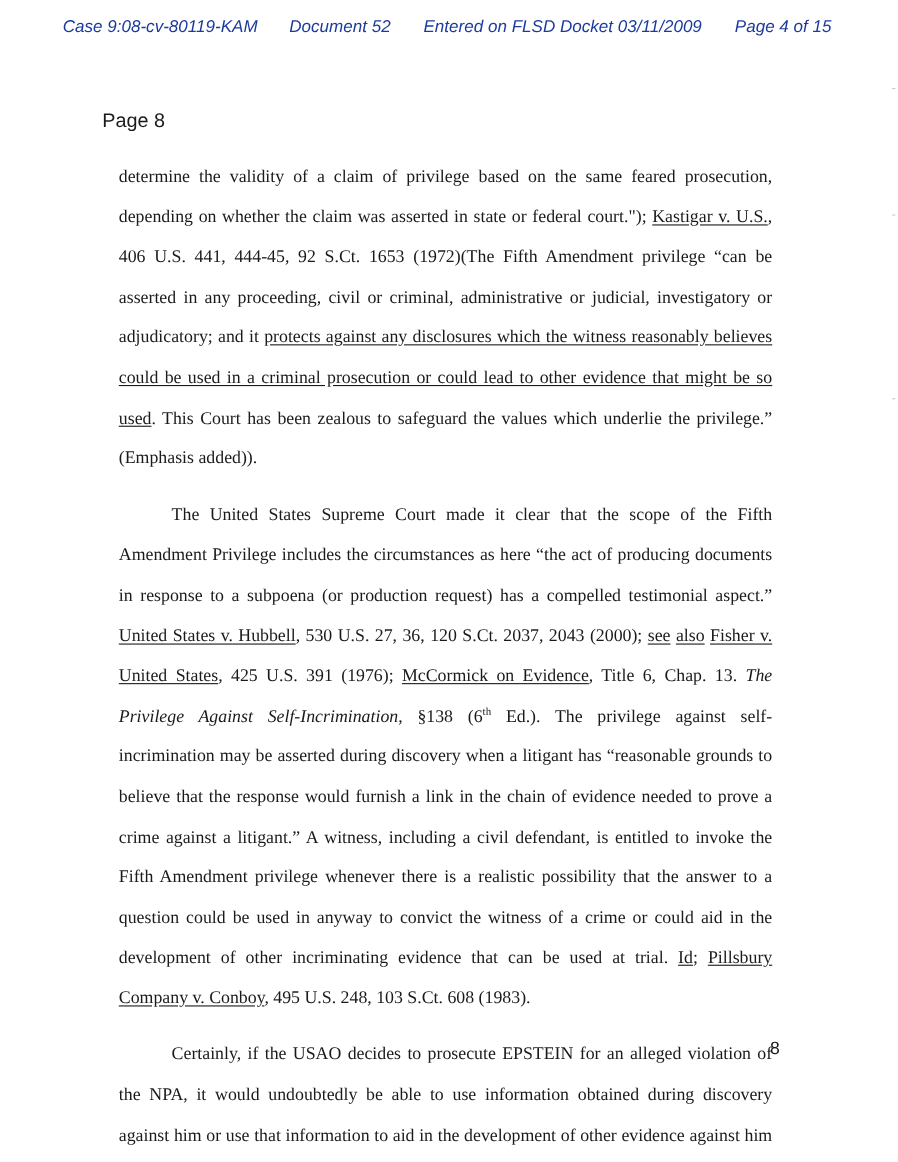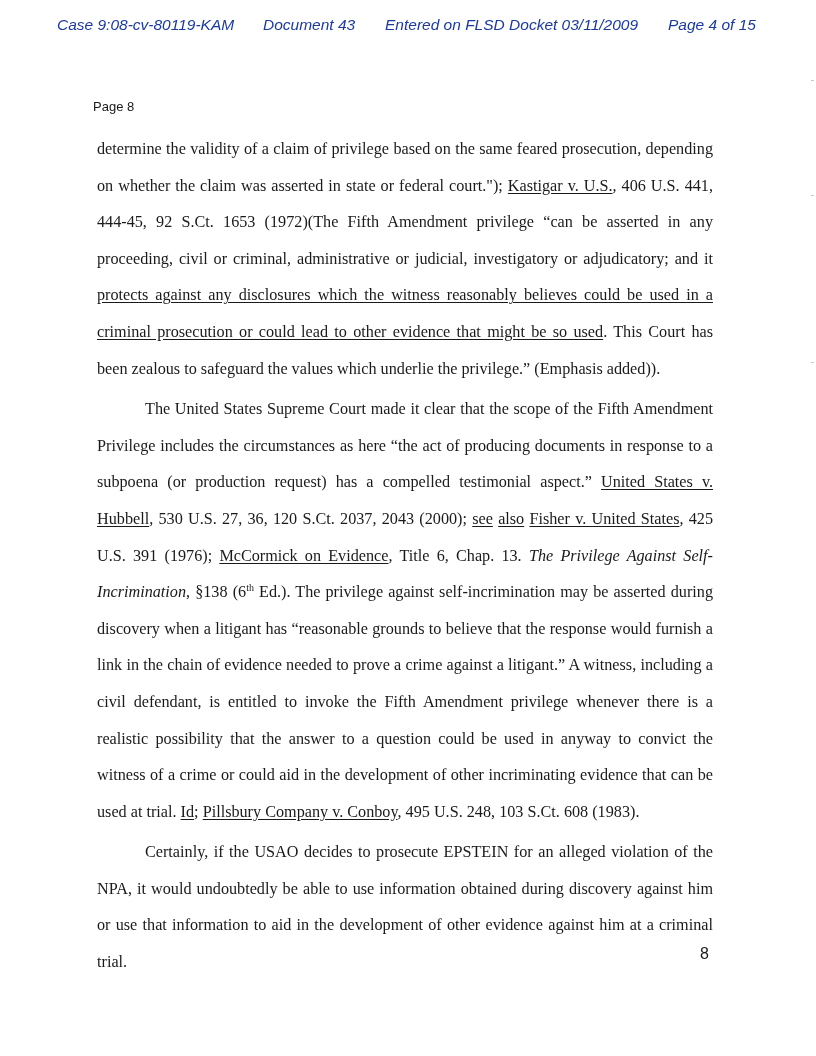--- a/index.html
+++ b/index.html
@@ -28,35 +28,35 @@
     .header .case { position: absolute; left: 57px; }
     .header .doc { position: absolute; left: 263px; }
     .header .entered { position: absolute; left: 385px; }
     .header .page { position: absolute; left: 668px; }
 
     .page-label {
       position: absolute;
       top: 99px;
       left: 93px;
       font-family: "Liberation Sans", sans-serif;
-      font-size: 13px;
+      font-size: 18px;
       color: #1a1a1a;
     }
     .body-text {
       position: absolute;
       top: 127px;
       left: 93px;
       width: 624px;
       font-family: "Liberation Serif", serif;
       font-size: 16.2px;
       line-height: 36.6px;
       color: #1a1a1a;
       text-align: justify;
     }
-    .body-text p { margin: 4px; }
+    .body-text p { margin: 15px; }
     .body-text p.indent { text-indent: 48px; }
     .u { text-decoration: underline; text-underline-offset: 2px; }
     .i { font-style: italic; }
     sup { font-size: 10px; line-height: 0; vertical-align: 6px; }
 
     .page-number {
       position: absolute;
       top: 945px;
       left: 700px;
       font-family: "Liberation Sans", sans-serif;
@@ -69,21 +69,21 @@
       width: 3px;
       height: 1px;
       background: #c8c8c8;
     }
   </style>
 </head>
 <body>
 
 <div class="header">
   <span class="case">Case 9:08-cv-80119-KAM</span>
-  <span class="doc">Document 43</span>
+  <span class="doc">Document 52</span>
   <span class="entered">Entered on FLSD Docket 03/11/2009</span>
   <span class="page">Page 4 of 15</span>
 </div>
 
 <div class="page-label">Page 8</div>
 
 <div class="body-text" id="body-text">
     <p><span>determine the validity of a claim of privilege based on the same feared prosecution, depending on whether the claim was asserted in state or federal court."); </span><span class="u">Kastigar v. U.S.</span><span>, 406 U.S. 441, 444-45, 92 S.Ct. 1653 (1972)(The Fifth Amendment privilege “can be asserted in any proceeding, civil or criminal, administrative or judicial, investigatory or adjudicatory; and it </span><span class="u">protects against any disclosures which the witness reasonably believes could be used in a criminal prosecution or could lead to other evidence that might be so used</span><span>. This Court has been zealous to safeguard the values which underlie the privilege.”  (Emphasis added)).</span></p>
     <p class="indent"><span>The United States Supreme Court made it clear that the scope of the Fifth Amendment Privilege includes the circumstances as here “the act of producing documents in response to a subpoena (or production request) has a compelled testimonial aspect.”  </span><span class="u">United States v. Hubbell</span><span>, 530 U.S. 27, 36, 120 S.Ct. 2037, 2043 (2000); </span><span class="u">see</span><span> </span><span class="u">also</span><span> </span><span class="u">Fisher v. United States</span><span>, 425 U.S. 391 (1976); </span><span class="u">McCormick on Evidence</span><span>, Title 6, Chap. 13. </span><span class="i">The Privilege Against Self-Incrimination</span><span>, §138 (6</span><sup>th</sup><span> Ed.).  The privilege against self-incrimination may be asserted during discovery when a litigant has “reasonable grounds to believe that the response would furnish a link in the chain of evidence needed to prove a crime against a litigant.”  A witness, including a civil defendant, is entitled to invoke the Fifth Amendment privilege whenever there is a realistic possibility that the answer to a question could be used in anyway to convict the witness of a crime or could aid in the development of other incriminating evidence that can be used at trial.  </span><span class="u">Id</span><span>; </span><span class="u">Pillsbury Company v. Conboy</span><span>, 495 U.S. 248, 103 S.Ct. 608 (1983).</span></p>
     <p class="indent"><span>Certainly, if the USAO decides to prosecute EPSTEIN for an alleged violation of the NPA, it would undoubtedly be able to use information obtained during discovery against him or use that information to aid in the development of other evidence against him at a criminal trial.</span></p>

